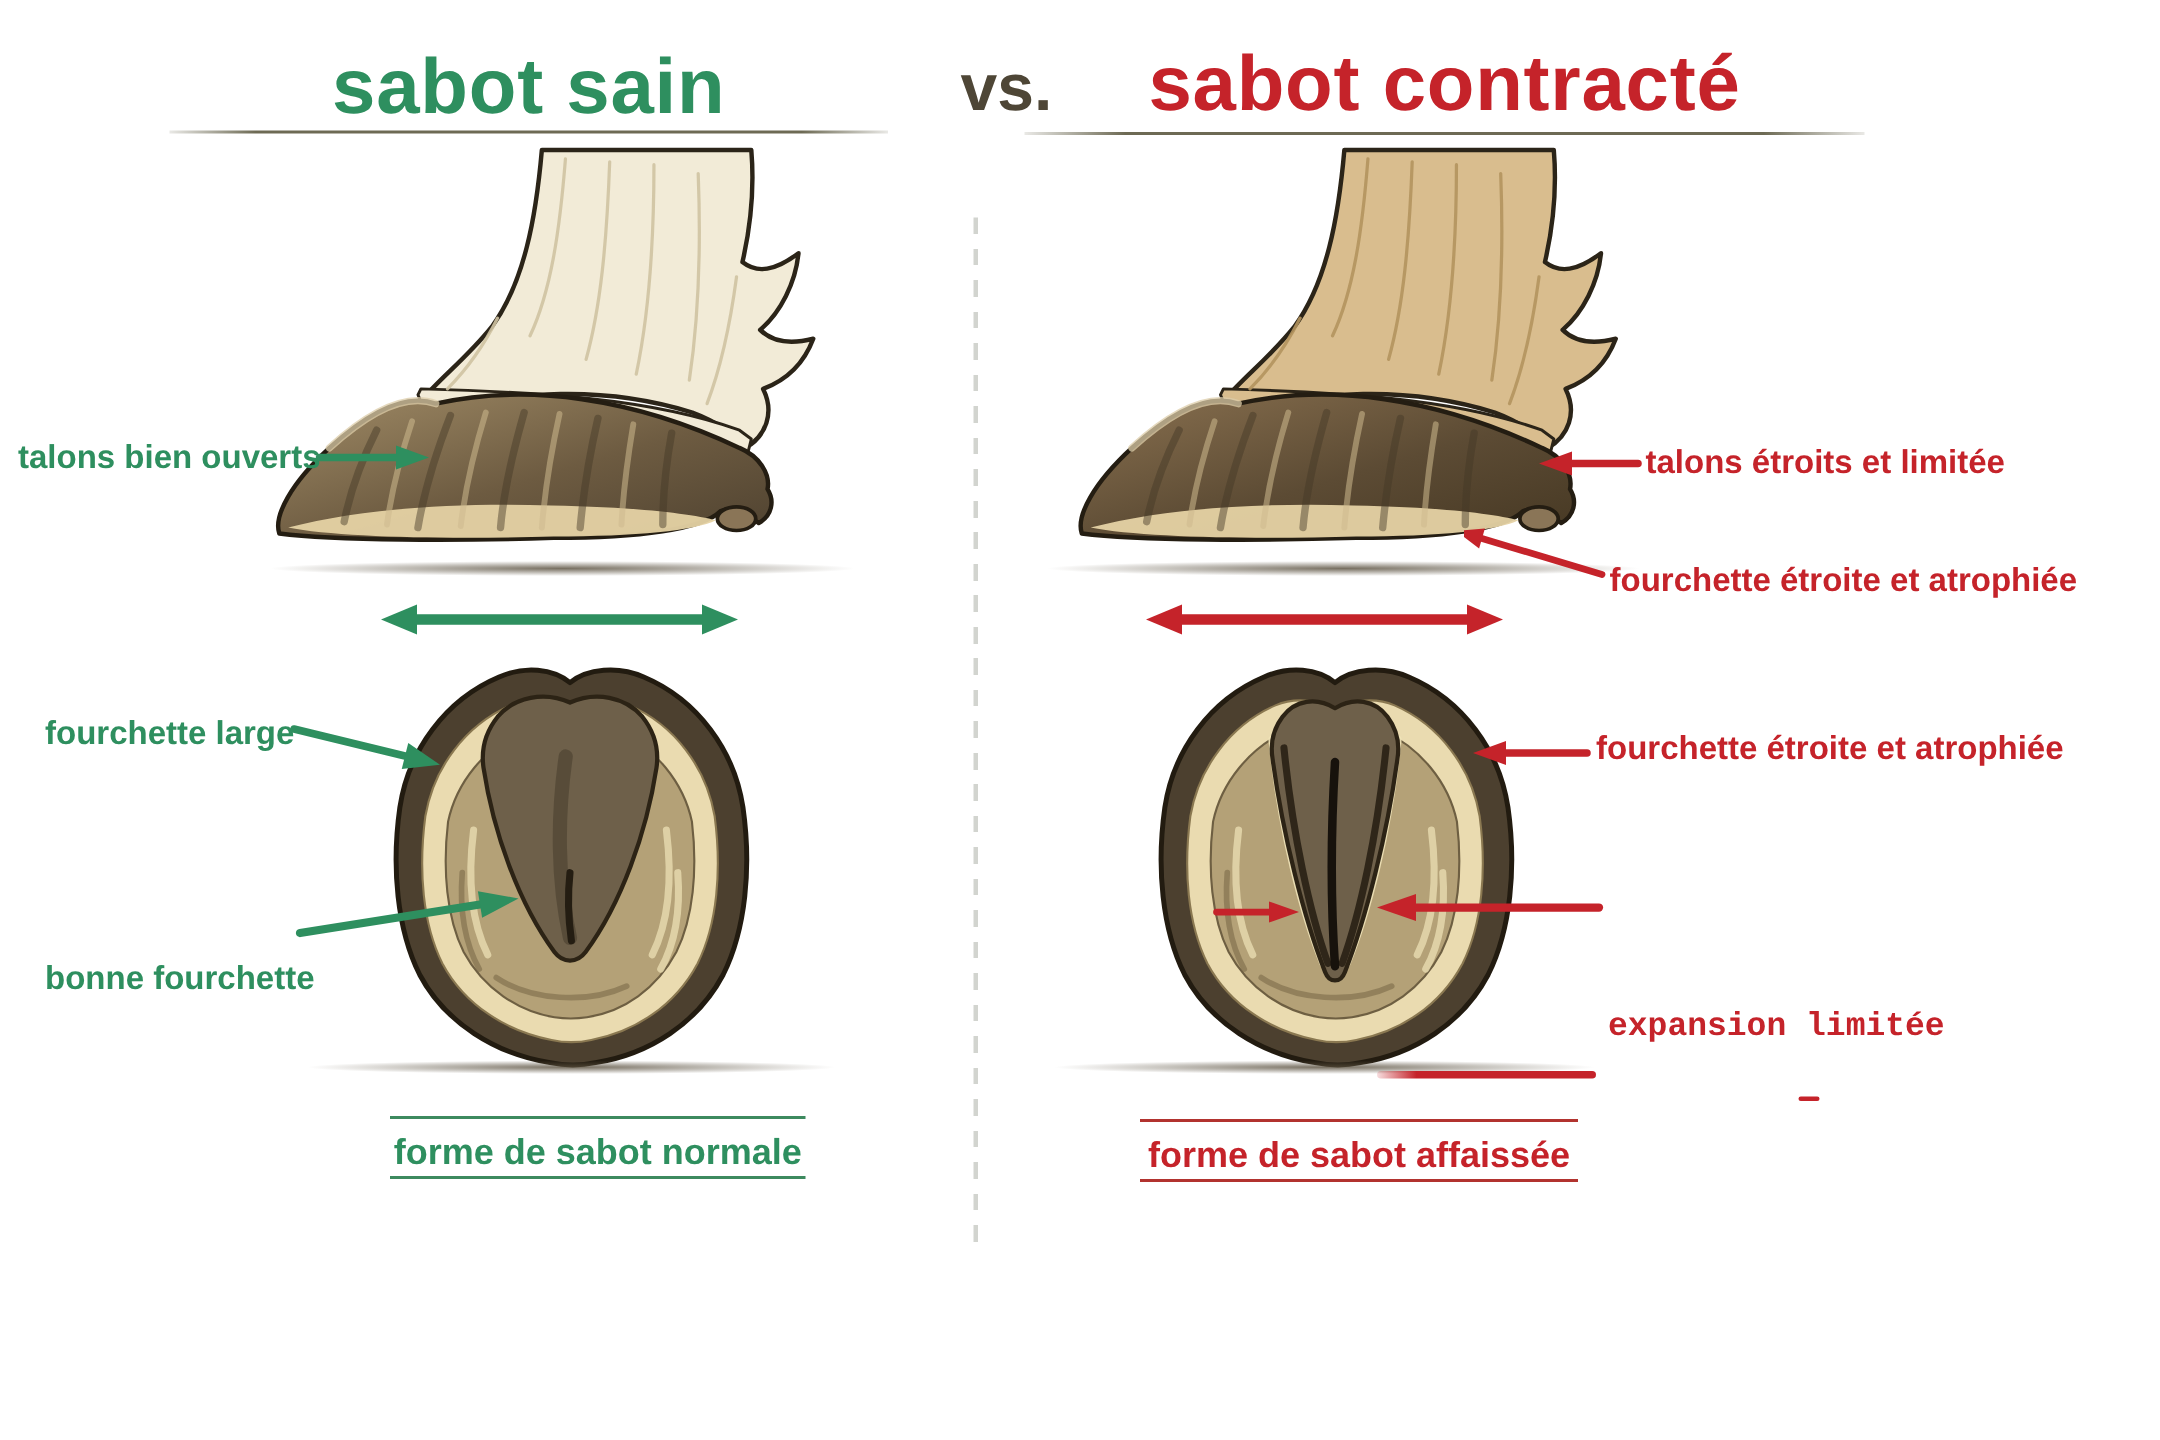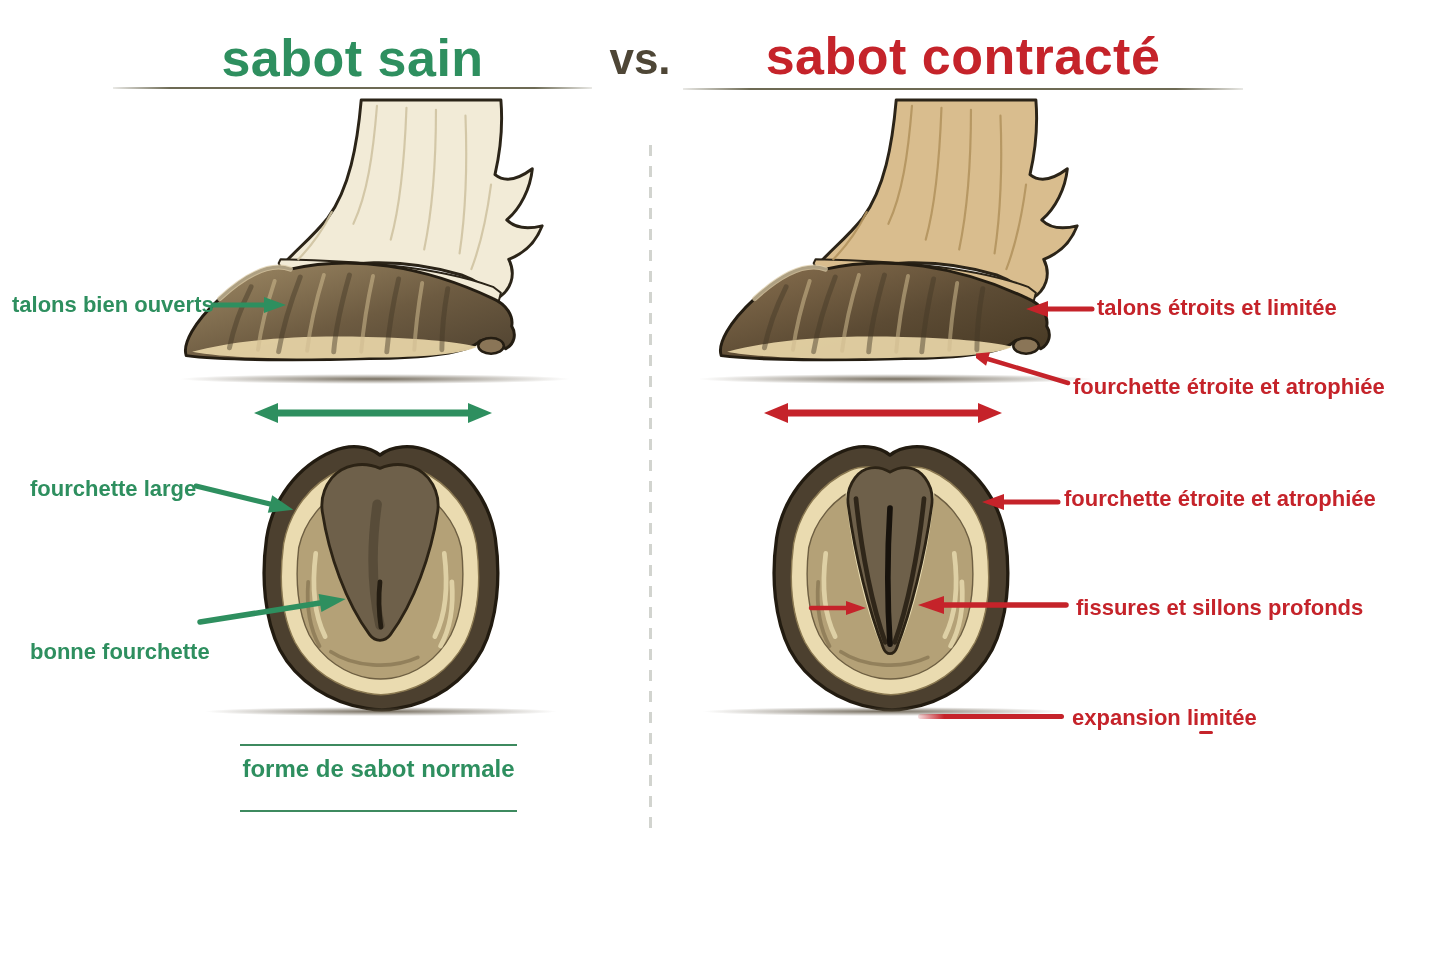--- a/index.html
+++ b/index.html
@@ -20,21 +20,21 @@
   .title-rule { height:2px; background:linear-gradient(to right, rgba(109,106,84,.15), #6d6a54 12%, #6d6a54 88%, rgba(109,106,84,.15)); }
   .divider {
     left:649px; top:145px; width:3px; height:690px;
     background-image:repeating-linear-gradient(to bottom, #d2d4cf 0 11px, transparent 11px 21px);
   }
   .lbl { font-weight:700; font-size:22px; white-space:nowrap; }
   .lbl.green { color:var(--green); }
   .lbl.red { color:var(--red); }
   .caption {
     position:absolute; text-align:center; font-weight:700; font-size:24px;
-    border-top:2.5px solid; border-bottom:2.5px solid; padding:9px 0 27px; white-space:nowrap;
+    border-top:2.5px solid; border-bottom:2.5px solid; padding:9px 0 1px; white-space:nowrap;margin-left:20px;
   }
   .caption.green { color:var(--green); border-color:#3d8a5f; }
   .caption.red { color:var(--red); border-color:#b2332f; }
   .arrow { color:var(--green); }
   .arrow.red { color:var(--red); }
   .arrow line { stroke:currentColor; stroke-linecap:round; }
   .arrow polygon { fill:currentColor; }
   .ground {
     background:radial-gradient(ellipse closest-side, rgba(86,76,58,.8), rgba(86,76,58,0));
   }
@@ -67,21 +67,21 @@
   .sole-svg .frogGrooveHi { fill:none; stroke:#f0e3b8; stroke-width:6; opacity:.9; stroke-linecap:round; }
   .sole-svg .deepGroove { fill:none; stroke:#241c10; stroke-width:5; opacity:.85; stroke-linecap:round; }
   .sole-svg .frogCleftDeep { fill:none; stroke:#17120c; stroke-width:6; stroke-linecap:round; }
 </style>
 </head>
 <body>
 
 <div id="canvas">
 
   <div class="abs title green" style="left:115px; top:28px; width:475px;">sabot sain</div>
-  <div class="abs vs" style="left:590px; top:34px; width:100px;">vs.</div>
+  <div class="abs vs" style="left:621px; top:34px; width:100px;">vs.</div>
   <div class="abs title red" style="left:683px; top:26px; width:560px;">sabot contracté</div>
   <div class="abs title-rule" style="left:113px; top:87px; width:479px;"></div>
   <div class="abs title-rule" style="left:683px; top:88px; width:560px;"></div>
 
   <div class="abs divider"></div>
 
   <svg class="abs side-hoof healthy" style="left:165px; top:98px;" width="420" height="295" viewBox="0 0 420 300">
     <defs>
       <linearGradient id="gradL" x1="0" y1="0" x2="1" y2="1">
         <stop offset="0" stop-color="#a08b66"></stop>
@@ -246,20 +246,22 @@
   <div class="abs lbl red" style="left:1064px; top:486px;">fourchette étroite et atrophiée</div>
 
   <svg class="abs arrow red" style="left:918px; top:595px;" width="152" height="20" viewBox="0 0 152 20">
     <line x1="148" y1="10" x2="24" y2="10" stroke-width="5.5"></line>
     <polygon points="26,1 0,10 26,19"></polygon>
   </svg>
   <svg class="abs arrow red" style="left:808px; top:600px;" width="58" height="16" viewBox="0 0 58 16">
     <line x1="3" y1="8" x2="40" y2="8" stroke-width="4.5"></line>
     <polygon points="38,1 58,8 38,15"></polygon>
   </svg>
-  <div class="abs lbl red" style="left:1076px; top:595px;">fissures et sillons profonds</div>
 
   <div class="abs exp-line" style="left:918px; top:714px; width:146px;"></div>
-  <div class="abs lbl red" style="left:1072px; top:705px;">expansion limitée</div>
+  <div class="abs lbl red" style="left:1072px; top:672px;font-family:Liberation Mono, monospace;">expansion limitée</div>
   <div class="abs exp-dash" style="left:1199px; top:731px; width:14px;"></div>
 
+  <div class="caption red" style="left:740px; top:746px; width:292px;">
+    <span>forme de sabot affaissée</span>
+  </div>
 
 </div>
 
 </body></html>

